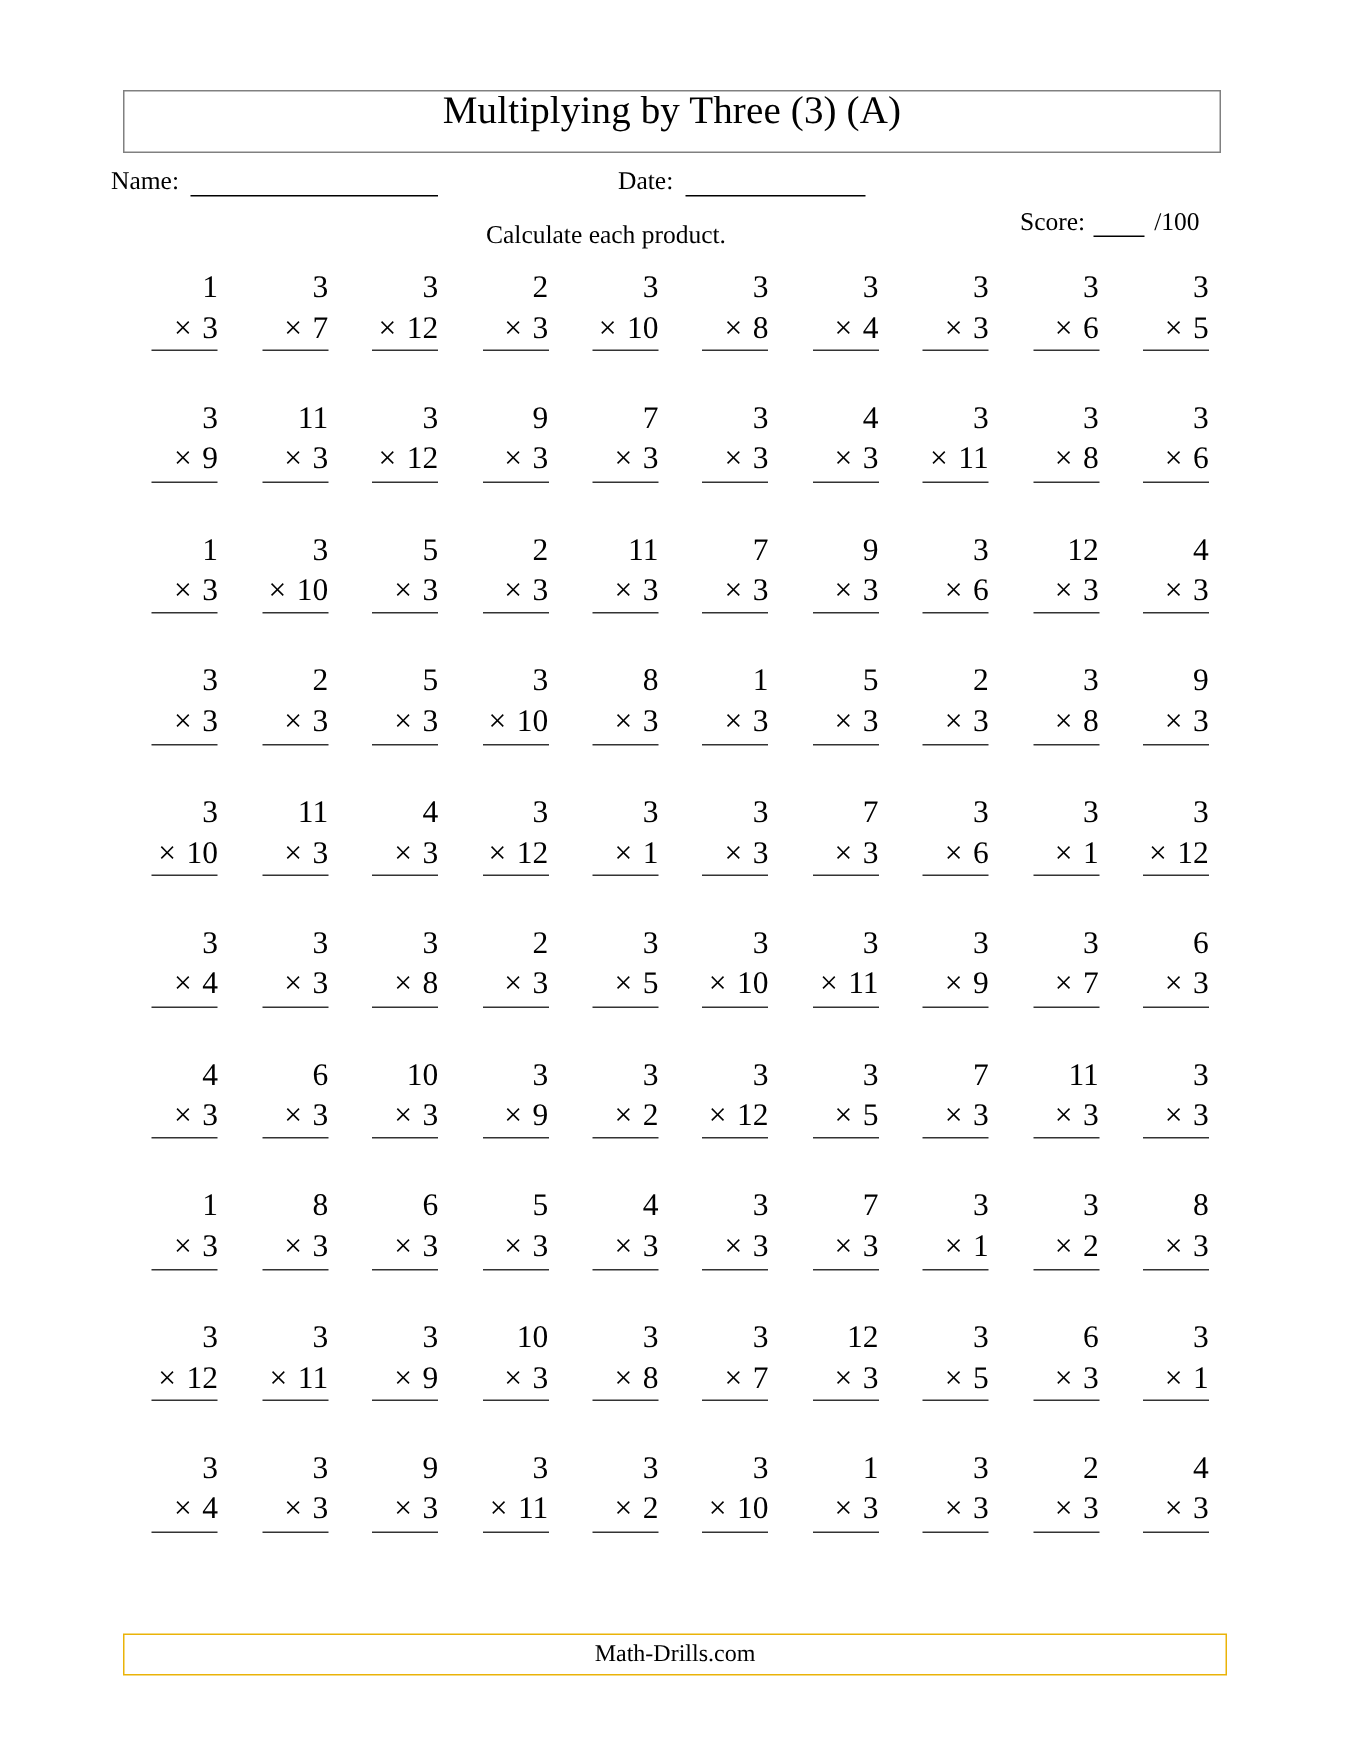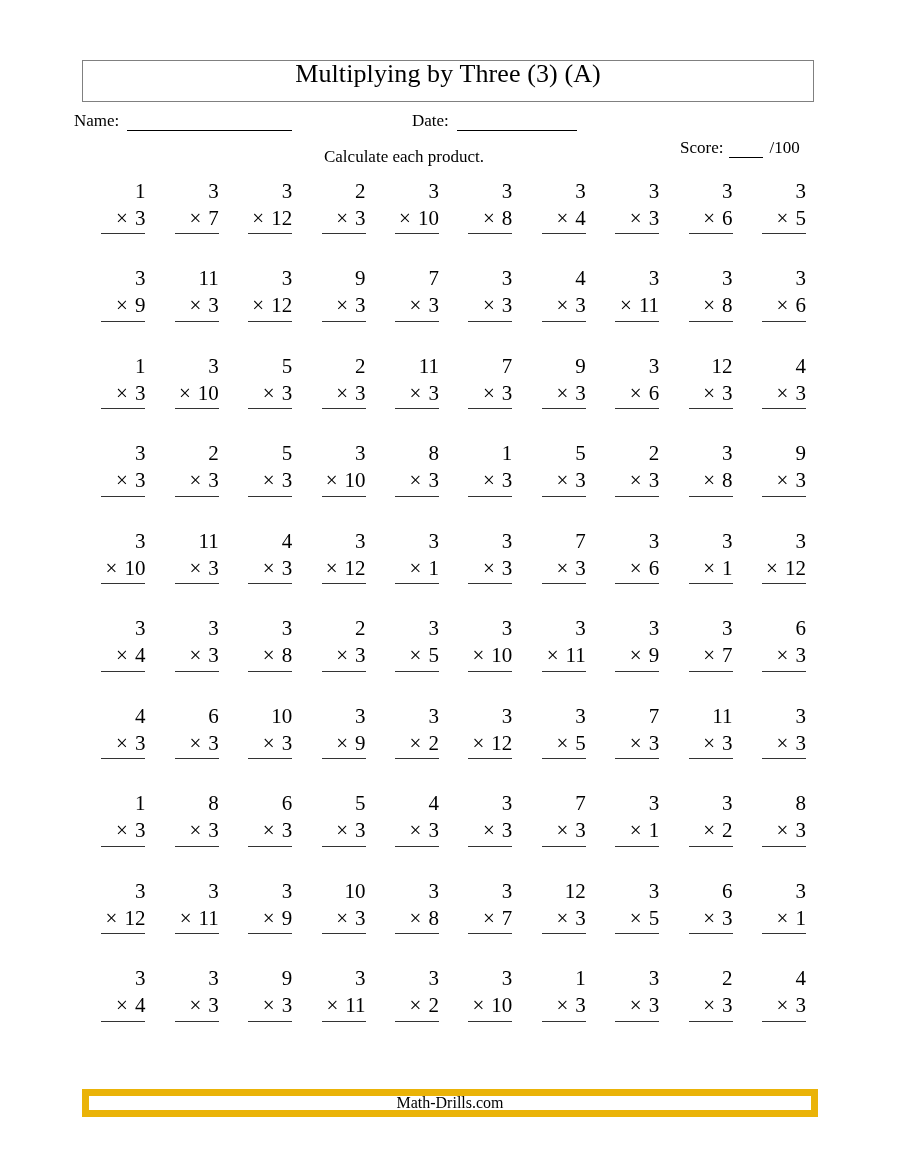--- a/index.html
+++ b/index.html
@@ -129,21 +129,21 @@
   }
   .op { margin-right: 7px; }
 
   
   .footer-box {
     position: absolute;
     left: 82px;
     top: 1089px;
     width: 736px;
     height: 28px;
-    border: 7px solid #eab308;
+    border: 1px solid #eab308;
     box-sizing: border-box;
     display: flex;
     align-items: center;
     justify-content: center;
     background: #ffffff;
   }
   .footer-text {
     font-size: 16px;
     line-height: 1;
   }

